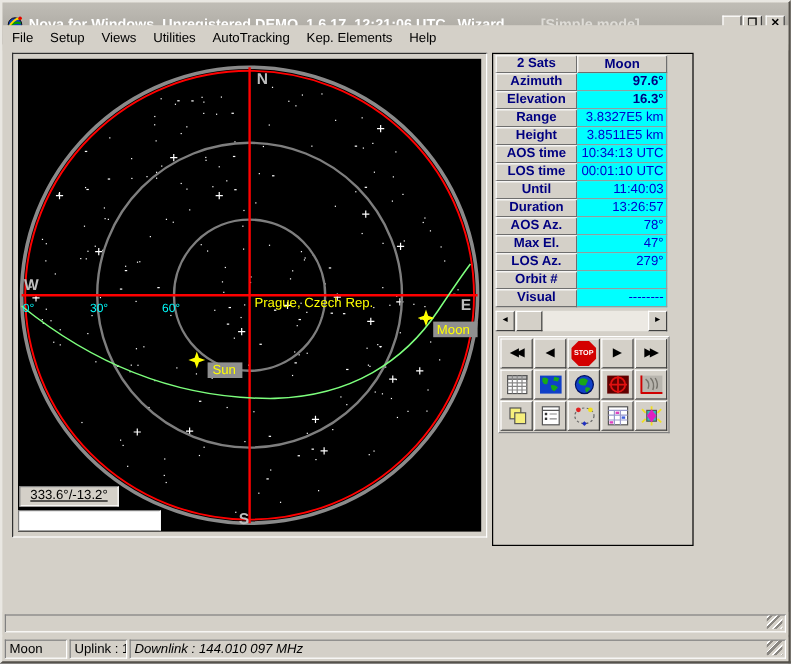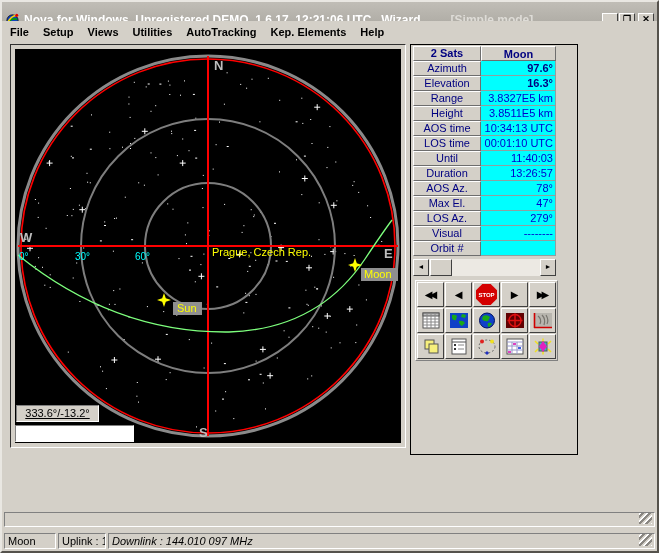--- a/index.html
+++ b/index.html
@@ -14,39 +14,39 @@
   .appicon{width:15px;height:15px;flex:0 0 auto;}
   .title-text{color:#ffffff;font-weight:bold;font-size:12px;margin-left:4px;white-space:pre;}
   .mode-text{color:#dedcd7;font-weight:bold;font-size:12px;margin-left:30px;white-space:pre;text-align:center;}
   .winbtns{margin-left:auto;display:flex;}
   .winbtn{width:16px;height:14px;box-sizing:border-box;background:#d4d0c8;
     border:1px solid;border-color:#ffffff #404040 #404040 #ffffff;
     font-size:9px;line-height:11px;text-align:center;font-weight:bold;color:#000;margin-left:1px;}
   .winbtn.close{margin-left:3px;}
   
   .menubar{position:absolute;left:0;top:19px;right:0;height:21px;display:flex;
-    align-items:center;font-size:11px;color:#000;background:#d4d0c8;padding-left:2px;font-weight:bold;}
+    align-items:center;font-size:11px;color:#000;background:#d4d0c8;padding-left:2px;}
   .menu-item{padding:3px 8px 3px 6px;}
   
   .map-panel{position:absolute;left:8px;top:42px;width:396px;height:404px;box-sizing:border-box;
     background:#d4d0c8;border:1px solid;border-color:#303030 #ffffff #ffffff #303030;}
   .map-black{position:absolute;left:4px;top:4px;width:386px;height:394px;background:#000;}
   .readout{position:absolute;box-sizing:border-box;border:1px solid;
     border-color:#808080 #ffffff #ffffff #808080;font-size:11px;color:#000;}
   .readout.azel{left:5px;top:360px;width:83px;height:17px;background:#d4d0c8;
     text-align:center;line-height:15px;text-decoration:underline;}
   .readout.blank{left:4px;top:380px;width:119px;height:17px;background:#ffffff;}
   
   .right-panel{position:absolute;left:408px;top:42px;width:168px;height:411px;box-sizing:border-box;
     border:1px solid #000;background:#d4d0c8;}
   .ttable{position:absolute;left:2px;top:1px;width:143px;}
   .trow{display:flex;height:15px;}
   .tlabel{width:68px;box-sizing:border-box;background:#d4d0c8;
     border:1px solid;border-color:#ffffff #6e6e6e #6e6e6e #ffffff;
-    color:#000080;font-size:11px;text-align:center;line-height:12px;overflow:hidden;}
+    color:#000080;font-size:11px;text-align:center;line-height:12px;overflow:hidden;font-weight:bold;}
   .tvalue{width:75px;box-sizing:border-box;background:#00ffff;color:#0000cc;font-size:11px;
     text-align:right;padding-right:2px;line-height:14px;border-bottom:1px solid #8fa0a0;
     border-right:1px solid #8fa0a0;overflow:hidden;}
   .thead .tlabel,.thead .tvalue{font-weight:bold;color:#000080;background:#d4d0c8;text-align:center;
     padding-right:0;border:1px solid;border-color:#ffffff #6e6e6e #6e6e6e #ffffff;}
   .tvalue.bold{font-weight:bold;color:#000080;}
   
   .hscroll{position:absolute;left:2px;top:214px;width:143px;height:17px;background:#ece9e3;display:flex;}
   .sbtn{width:16px;height:17px;box-sizing:border-box;background:#d4d0c8;border:1px solid;
     border-color:#ffffff #404040 #404040 #ffffff;font-size:7px;line-height:14px;text-align:center;color:#000;}
@@ -426,26 +426,26 @@
       </div>
       <div class="trow">
         <div class="tlabel">Max El.</div>
         <div class="tvalue">47°</div>
       </div>
       <div class="trow">
         <div class="tlabel">LOS Az.</div>
         <div class="tvalue">279°</div>
       </div>
       <div class="trow">
+        <div class="tlabel">Orbit #</div>
+        <div class="tvalue"></div>
+      </div>
+      <div class="trow">
         <div class="tlabel">Visual</div>
         <div class="tvalue">--------</div>
-      </div>
-      <div class="trow">
-        <div class="tlabel">Orbit #</div>
-        <div class="tvalue"></div>
       </div>
     </div>
 
     <div class="hscroll">
       <div class="sbtn">◄</div>
       <div class="sthumb"></div>
       <div class="strack"></div>
       <div class="sbtn">►</div>
     </div>
 

